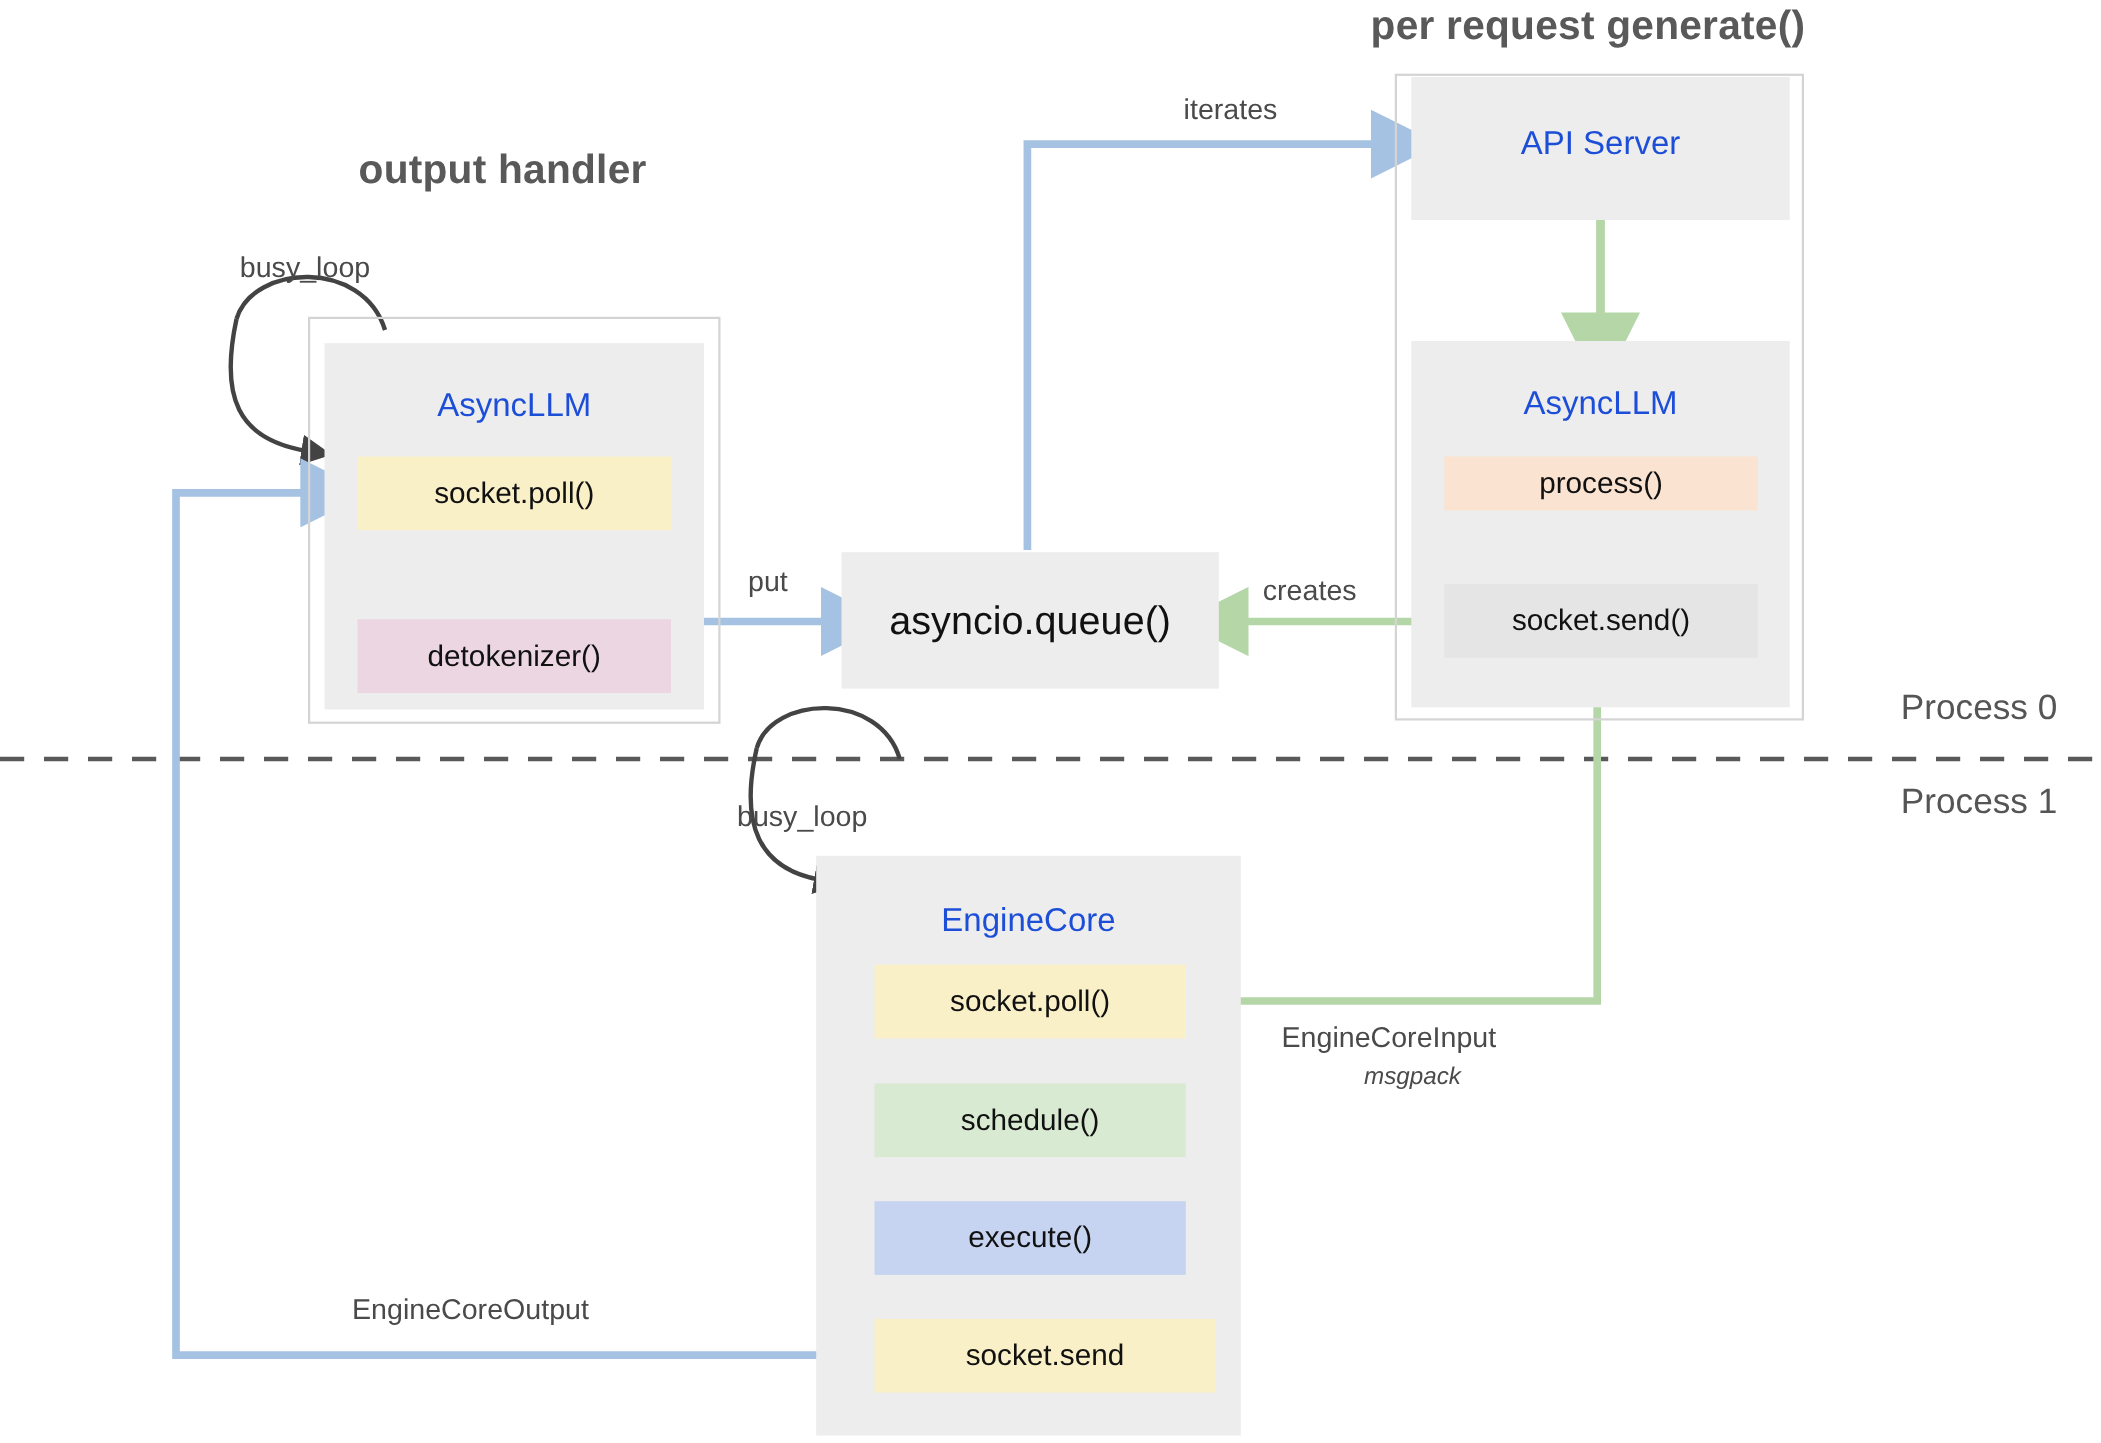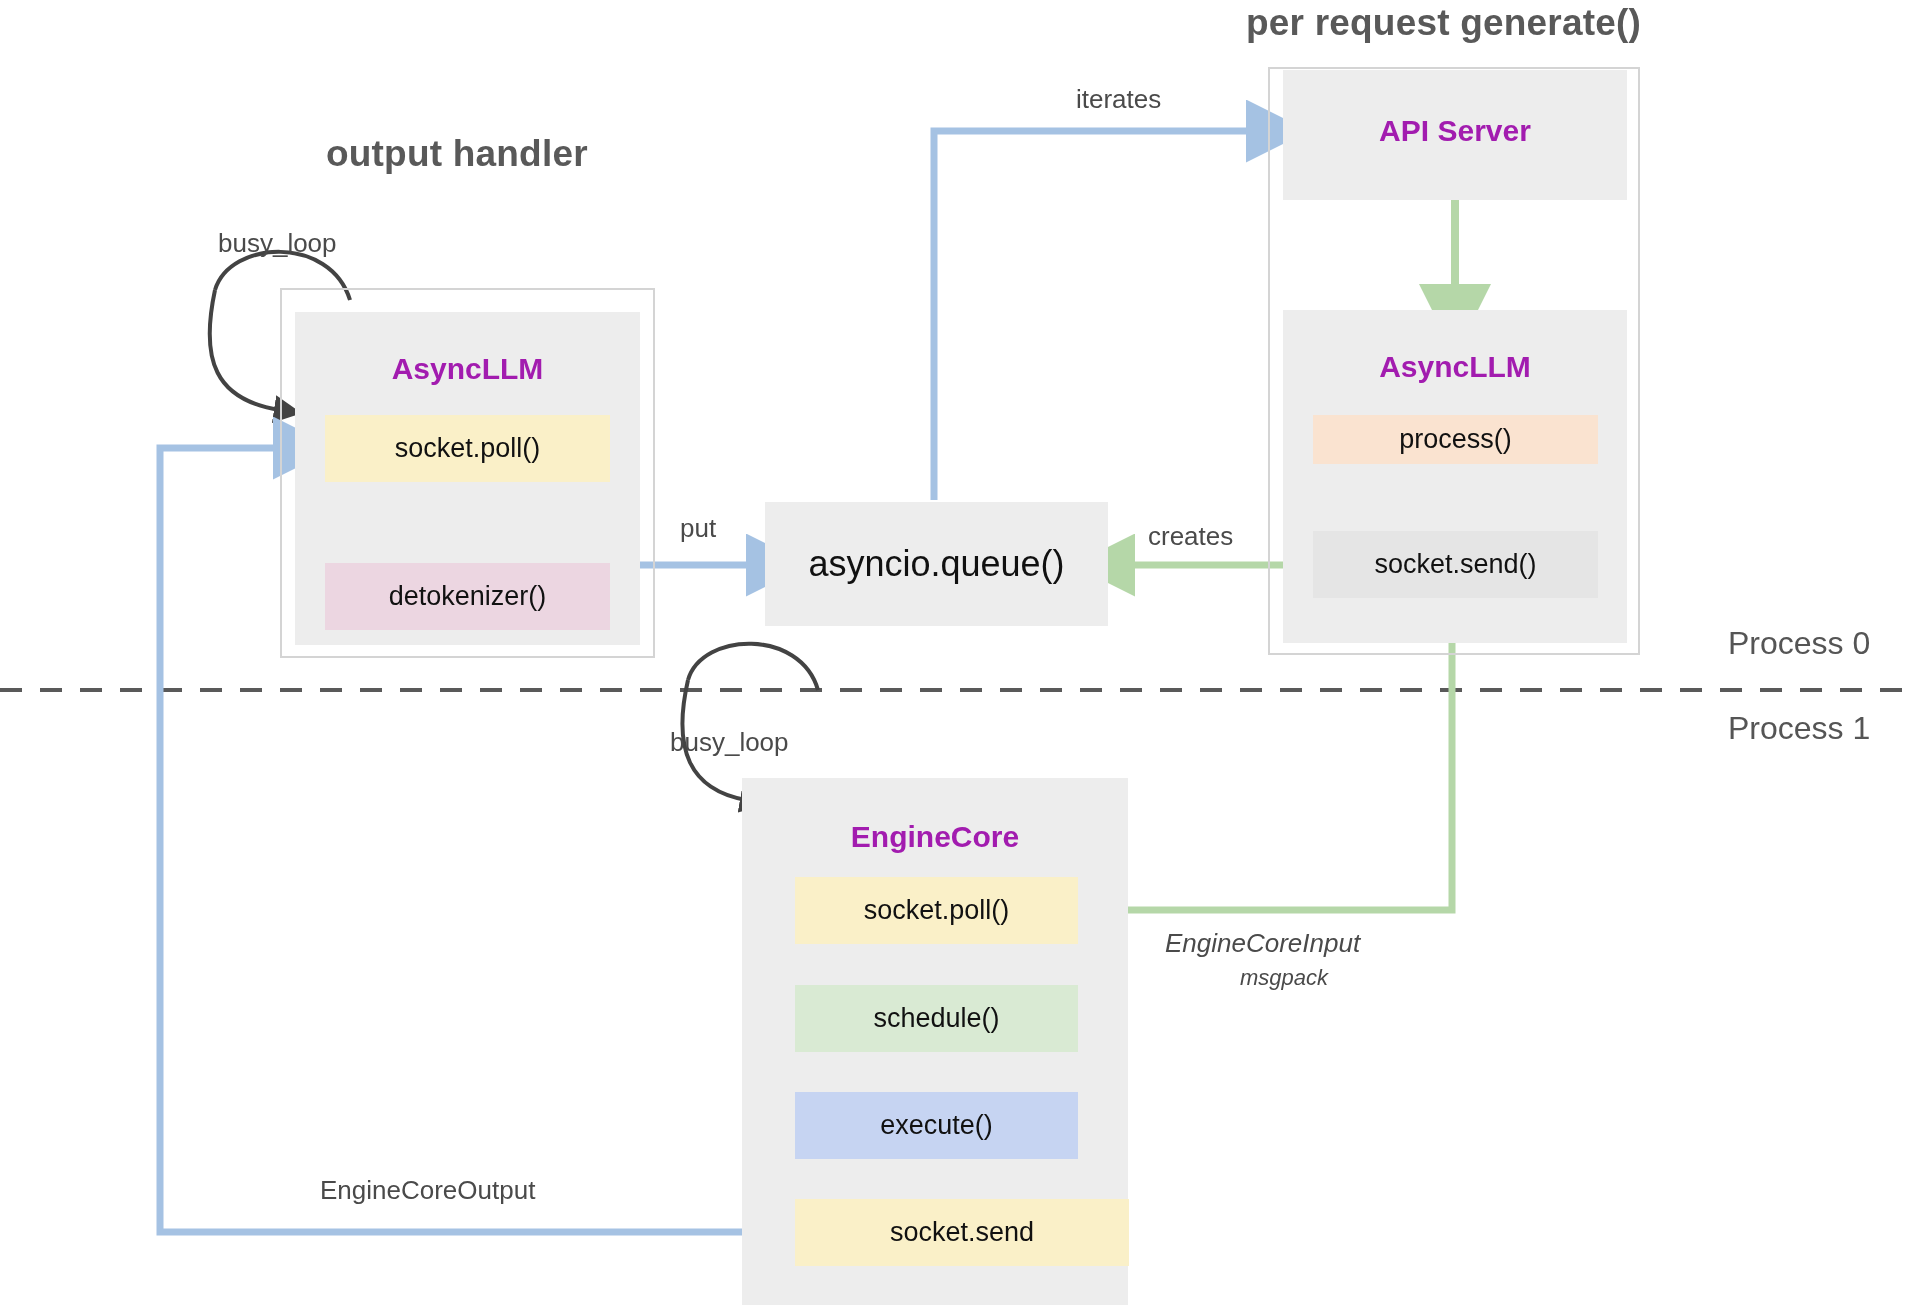--- a/index.html
+++ b/index.html
@@ -4,22 +4,22 @@
 <style>
   html,body{margin:0;padding:0;background:#ffffff;}
   body{width:1910px;height:1312px;position:relative;overflow:hidden;
        font-family:"Liberation Sans","DejaVu Sans",sans-serif;color:#3d3d3d;}
   #canvas{position:absolute;left:0;top:0;width:1910px;height:1312px;}
   .svg-layer{position:absolute;left:0;top:0;width:1910px;height:1312px;pointer-events:none;}
   .grp-title{position:absolute;font-weight:bold;font-size:37px;color:#595959;
              letter-spacing:.2px;white-space:nowrap;}
   .outer-frame{position:absolute;border:2px solid #d4d4d4;background:transparent;box-sizing:border-box;}
   .card{position:absolute;background:#ededed;box-sizing:border-box;}
-  .card-title{position:absolute;left:0;width:100%;text-align:center;font-weight:bold;
-              font-size:30px;color:#a21caf;}
+  .card-title{position:absolute;left:0;width:100%;text-align:center;font-weight:normal;
+              font-size:30px;color:#1d4ed8;}
   .chip{position:absolute;box-sizing:border-box;display:flex;align-items:center;
         justify-content:center;font-size:27px;color:#111111;}
   .plainbox{position:absolute;background:#ededed;display:flex;align-items:center;
             justify-content:center;font-size:36px;color:#111;box-sizing:border-box;}
   .edge-label{position:absolute;font-size:26px;color:#4a4a4a;white-space:nowrap;}
   .edge-label.small-italic{font-size:22px;font-style:italic;color:#4a4a4a;}
   .proc-label{position:absolute;font-size:32px;color:#555555;white-space:nowrap;}
 </style>
 </head>
 <body>
@@ -122,22 +122,22 @@
   </div>
 
   <div class="chip" style="left:795px;top:985px;width:283px;height:67px;background:#d9ead3;">
     <span>schedule()</span>
   </div>
 
   <div class="chip" style="left:795px;top:1092px;width:283px;height:67px;background:#c6d4f2;">
     <span>execute()</span>
   </div>
 
-  <div class="chip" style="left:795px;top:1199px;width:334px;height:67px;background:#faf0c8;">
+  <div class="chip" style="left:795px;top:1199px;width:310px;height:67px;background:#faf0c8;">
     <span>socket.send</span>
   </div>
 
-  <div class="edge-label" style="left:1165px;top:928px;font-style:italic;">EngineCoreInput</div>
+  <div class="edge-label" style="left:1165px;top:928px;">EngineCoreInput</div>
   <div class="edge-label small-italic" style="left:1240px;top:965px;">msgpack</div>
 
   <div class="edge-label" style="left:320px;top:1175px;">EngineCoreOutput</div>
 
 </div>
 
 </body></html>

